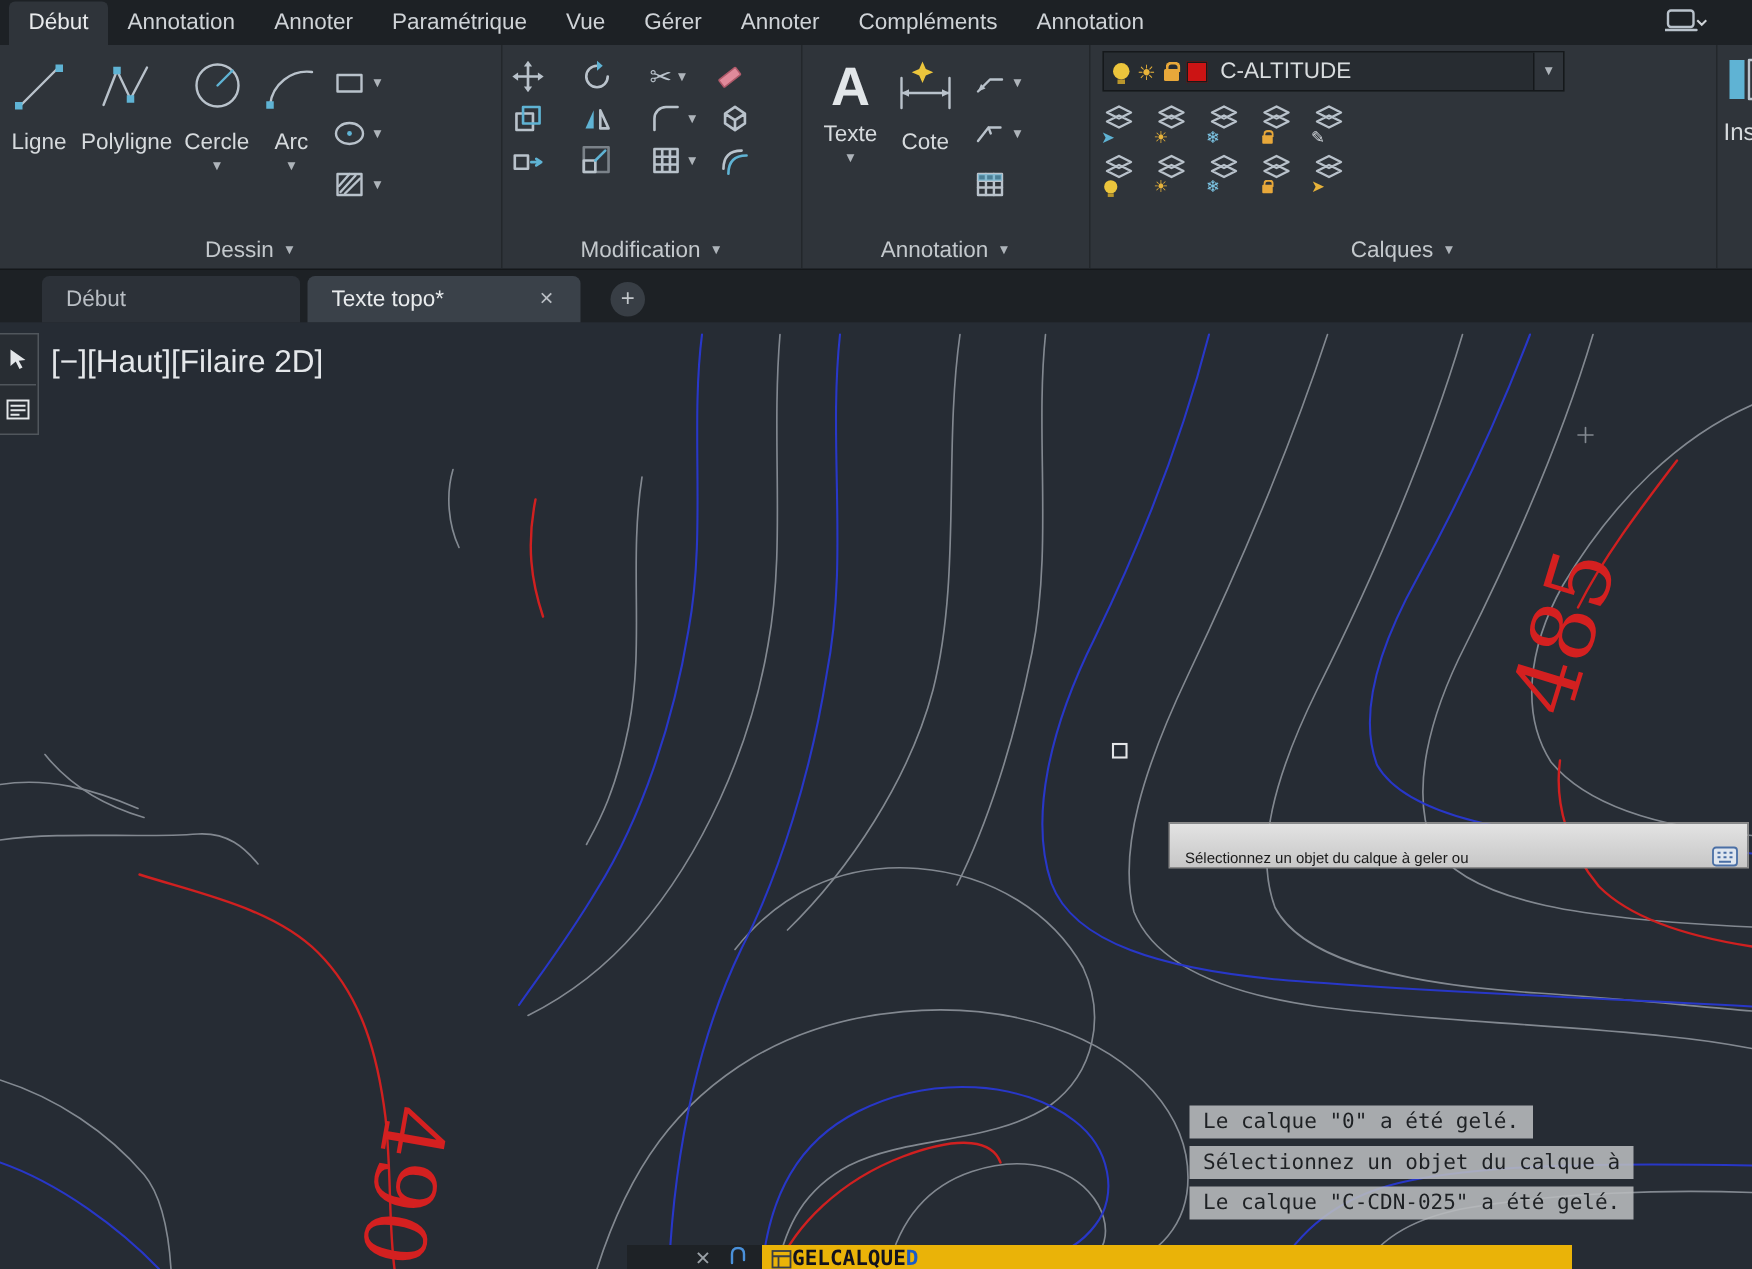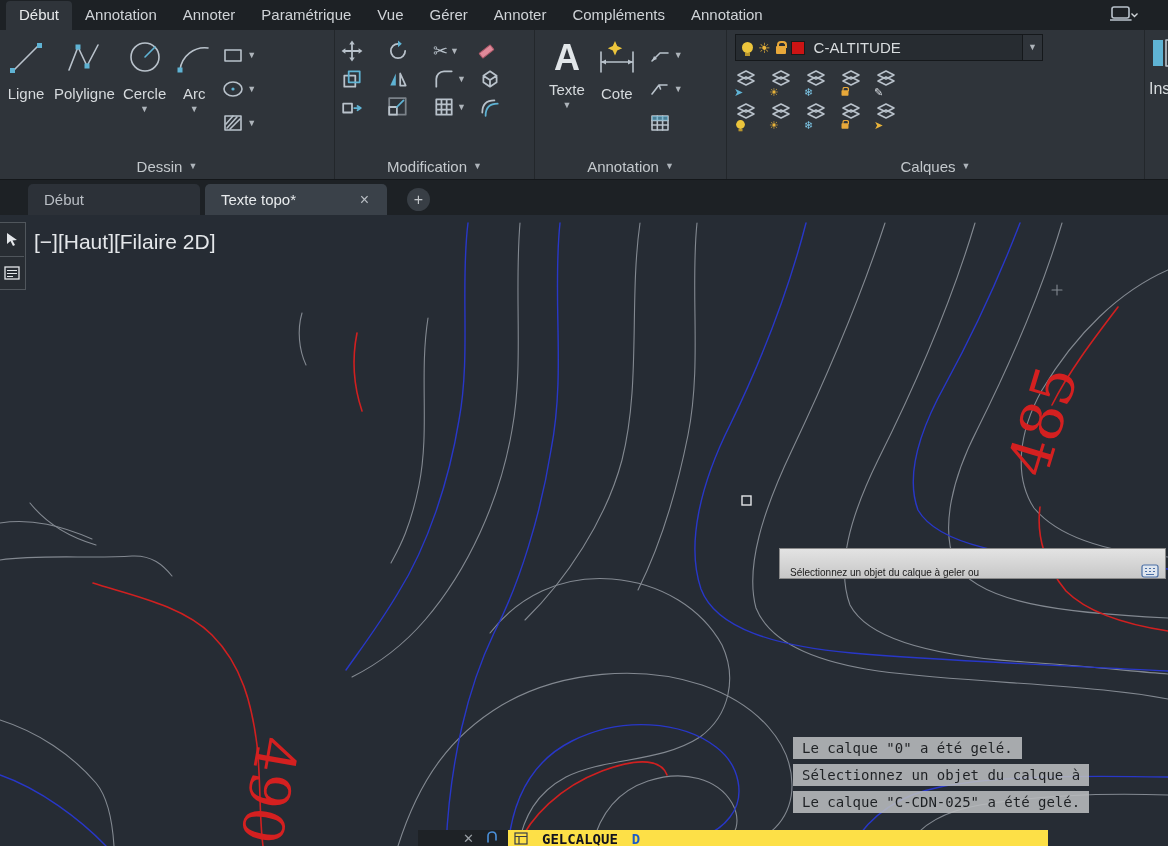--- a/index.html
+++ b/index.html
@@ -86,21 +86,21 @@
   
   .history { position:absolute; left:793px; top:737px; z-index:6; display:flex;
              flex-direction:column; gap:5px; align-items:flex-start;
              font-family:"DejaVu Sans Mono", monospace; font-size:14px; color:#1e2124; }
   .hist-row { background:rgba(185,188,190,0.88); padding:3px 9px; white-space:nowrap; }
 
   
   .cmdbar { position:absolute; left:418px; bottom:0; right:0; height:16px; z-index:7; display:flex; }
   .cmd-dark { width:90px; background:#1e2226; display:flex; align-items:flex-start;
               justify-content:flex-end; gap:12px; padding:1px 10px 0 0; color:#9aa0a6; font-size:13px; }
-  .cmd-white { flex:1; background:#fde047; display:flex; align-items:flex-start; gap:14px;
+  .cmd-white { flex:1; background:#eab308; display:flex; align-items:center; gap:0;
                padding:1px 0 0 6px; font-family:"DejaVu Sans Mono", monospace;
                font-size:14px; font-weight:bold; color:#12121e; white-space:nowrap; overflow:hidden; }
   .cmd-opt { color:#1b5cc8; }
 </style>
 </head>
 <body>
 
 <div id="app">
 
   <div class="menubar">

